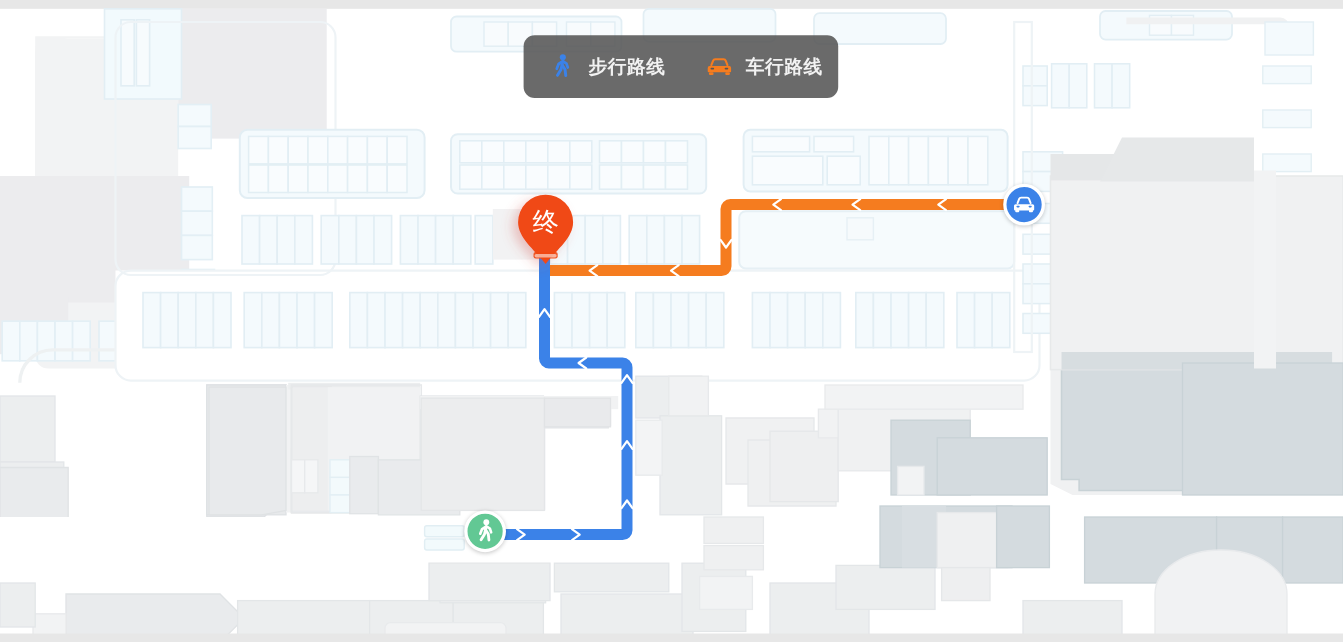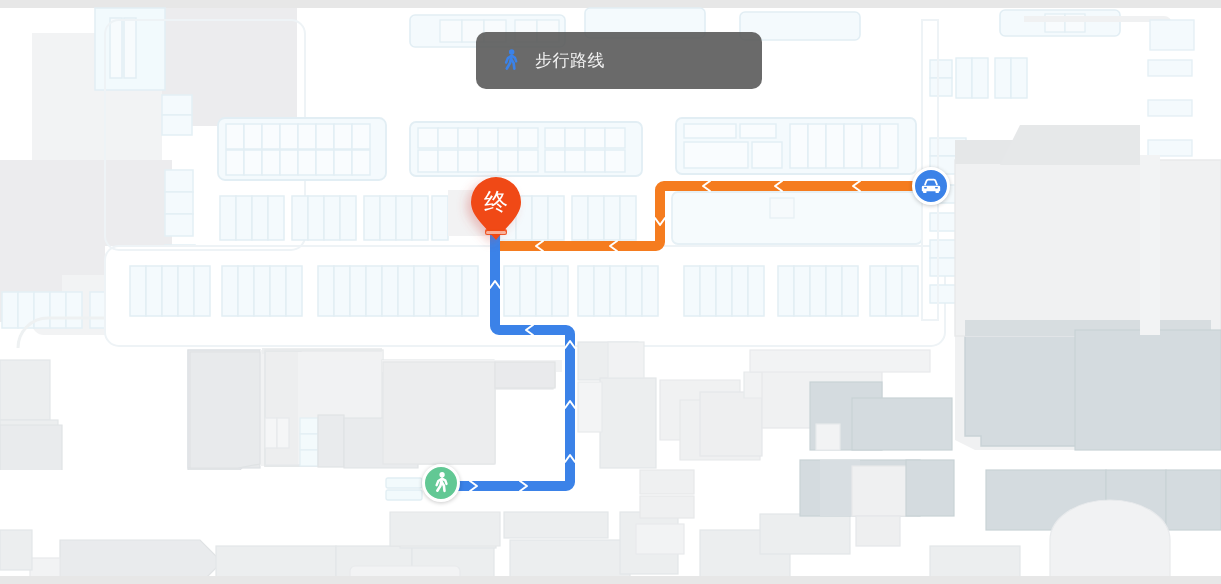--- a/index.html
+++ b/index.html
@@ -28,20 +28,21 @@
     left: 476px;
     top: 32px;
     width: 286px;
     height: 57px;
     background: rgba(85,85,85,0.88);
     border-radius: 10px;
     display: flex;
     align-items: center;
     box-sizing: border-box;
     padding: 0 22px;
+    font-weight: bold;
   }
   .legend-entry {
     display: flex;
     align-items: center;
     height: 100%;
   }
   .legend-entry + .legend-entry { margin-left: 36px; }
   .legend-ico {
     width: 26px;
     height: 28px;
@@ -493,16 +494,29 @@
         <svg width="20" height="26" viewBox="0 0 24 30">
           <circle cx="12.8" cy="4.2" r="3.3" fill="#3b82e8"></circle>
           <path d="M12.8 8.6 l-4.6 3.0 l-2.0 5.2" fill="none" stroke="#3b82e8" stroke-width="3" stroke-linecap="round" stroke-linejoin="round"></path>
           <path d="M12.8 8.6 l4.0 2.6 l1.4 4.2" fill="none" stroke="#3b82e8" stroke-width="3" stroke-linecap="round" stroke-linejoin="round"></path>
           <path d="M12.2 11.2 l-1.4 6.4 l-3.8 6.4" fill="none" stroke="#3b82e8" stroke-width="3.2" stroke-linecap="round" stroke-linejoin="round"></path>
           <path d="M12.2 12.6 l3.0 5.0 l0.8 6.6" fill="none" stroke="#3b82e8" stroke-width="3.2" stroke-linecap="round" stroke-linejoin="round"></path>
         </svg>
       </span>
       <span class="legend-txt">步行路线</span>
     </div>
+    <div class="legend-entry">
+      <span class="legend-ico">
+        <svg width="26" height="22" viewBox="0 0 28 24">
+          <path d="M6 10 l1.8 -4.4 a2.2 2.2 0 0 1 2.1 -1.4 h8.2 a2.2 2.2 0 0 1 2.1 1.4 l1.8 4.4" fill="none" stroke="#f57c1f" stroke-width="2.1" stroke-linecap="round" stroke-linejoin="round"></path>
+          <path d="M4.2 11 h19.6 a1.8 1.8 0 0 1 1.8 1.8 v3.4 a1 1 0 0 1 -1 1 h-21.2 a1 1 0 0 1 -1 -1 v-3.4 a1.8 1.8 0 0 1 1.8 -1.8 z" fill="#f57c1f"></path>
+          <rect x="3.6" y="17.2" width="4.6" height="2.6" rx="1.2" fill="#f57c1f"></rect>
+          <rect x="19.8" y="17.2" width="4.6" height="2.6" rx="1.2" fill="#f57c1f"></rect>
+          <rect x="5.2" y="12.6" width="3.6" height="1.8" rx="0.9" fill="#555555"></rect>
+          <rect x="19.2" y="12.6" width="3.6" height="1.8" rx="0.9" fill="#555555"></rect>
+        </svg>
+      </span>
+      <span class="legend-txt">车行路线</span>
+    </div>
   </div>
 
   <div id="bottom-strip"></div>
 </div>
 
 </body></html>

